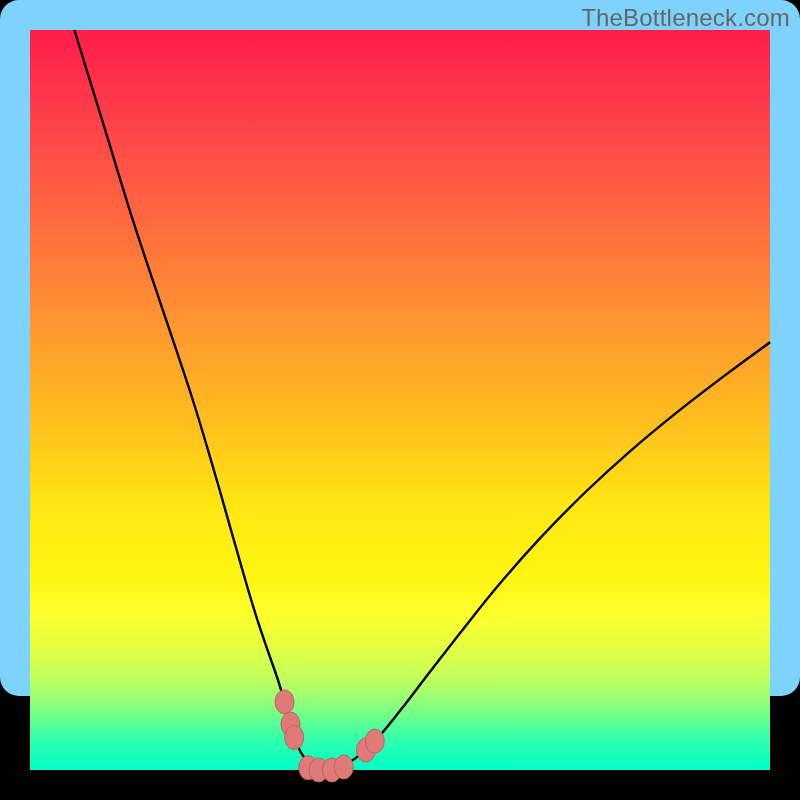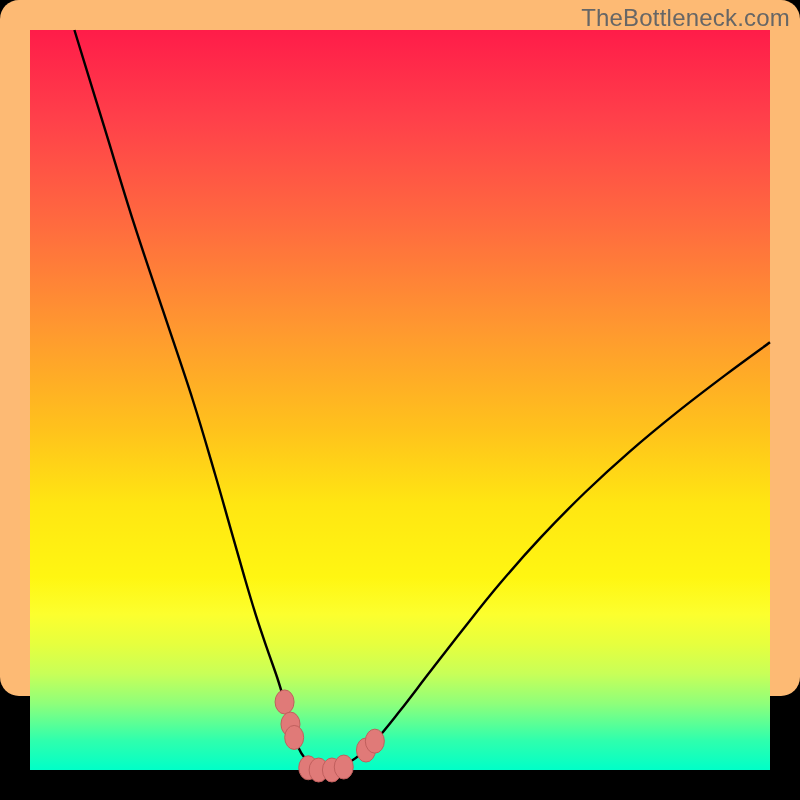--- a/index.html
+++ b/index.html
@@ -10,21 +10,21 @@
     background: #000;
     overflow: hidden;
     font-family: Arial, Helvetica, sans-serif;
   }
   .frame {
     position: absolute;
     left: 0;
     top: 0;
     width: 800px;
     height: 696px;
-    background: #fdba74;
+    background: #7dd3fc;
     border-radius: 19px;
   }
   .plot-area {
     position: absolute;
     left: 30px;
     top: 30px;
     width: 740px;
     height: 740px;
     background: linear-gradient(to bottom,
       #ff1c49 0%,

